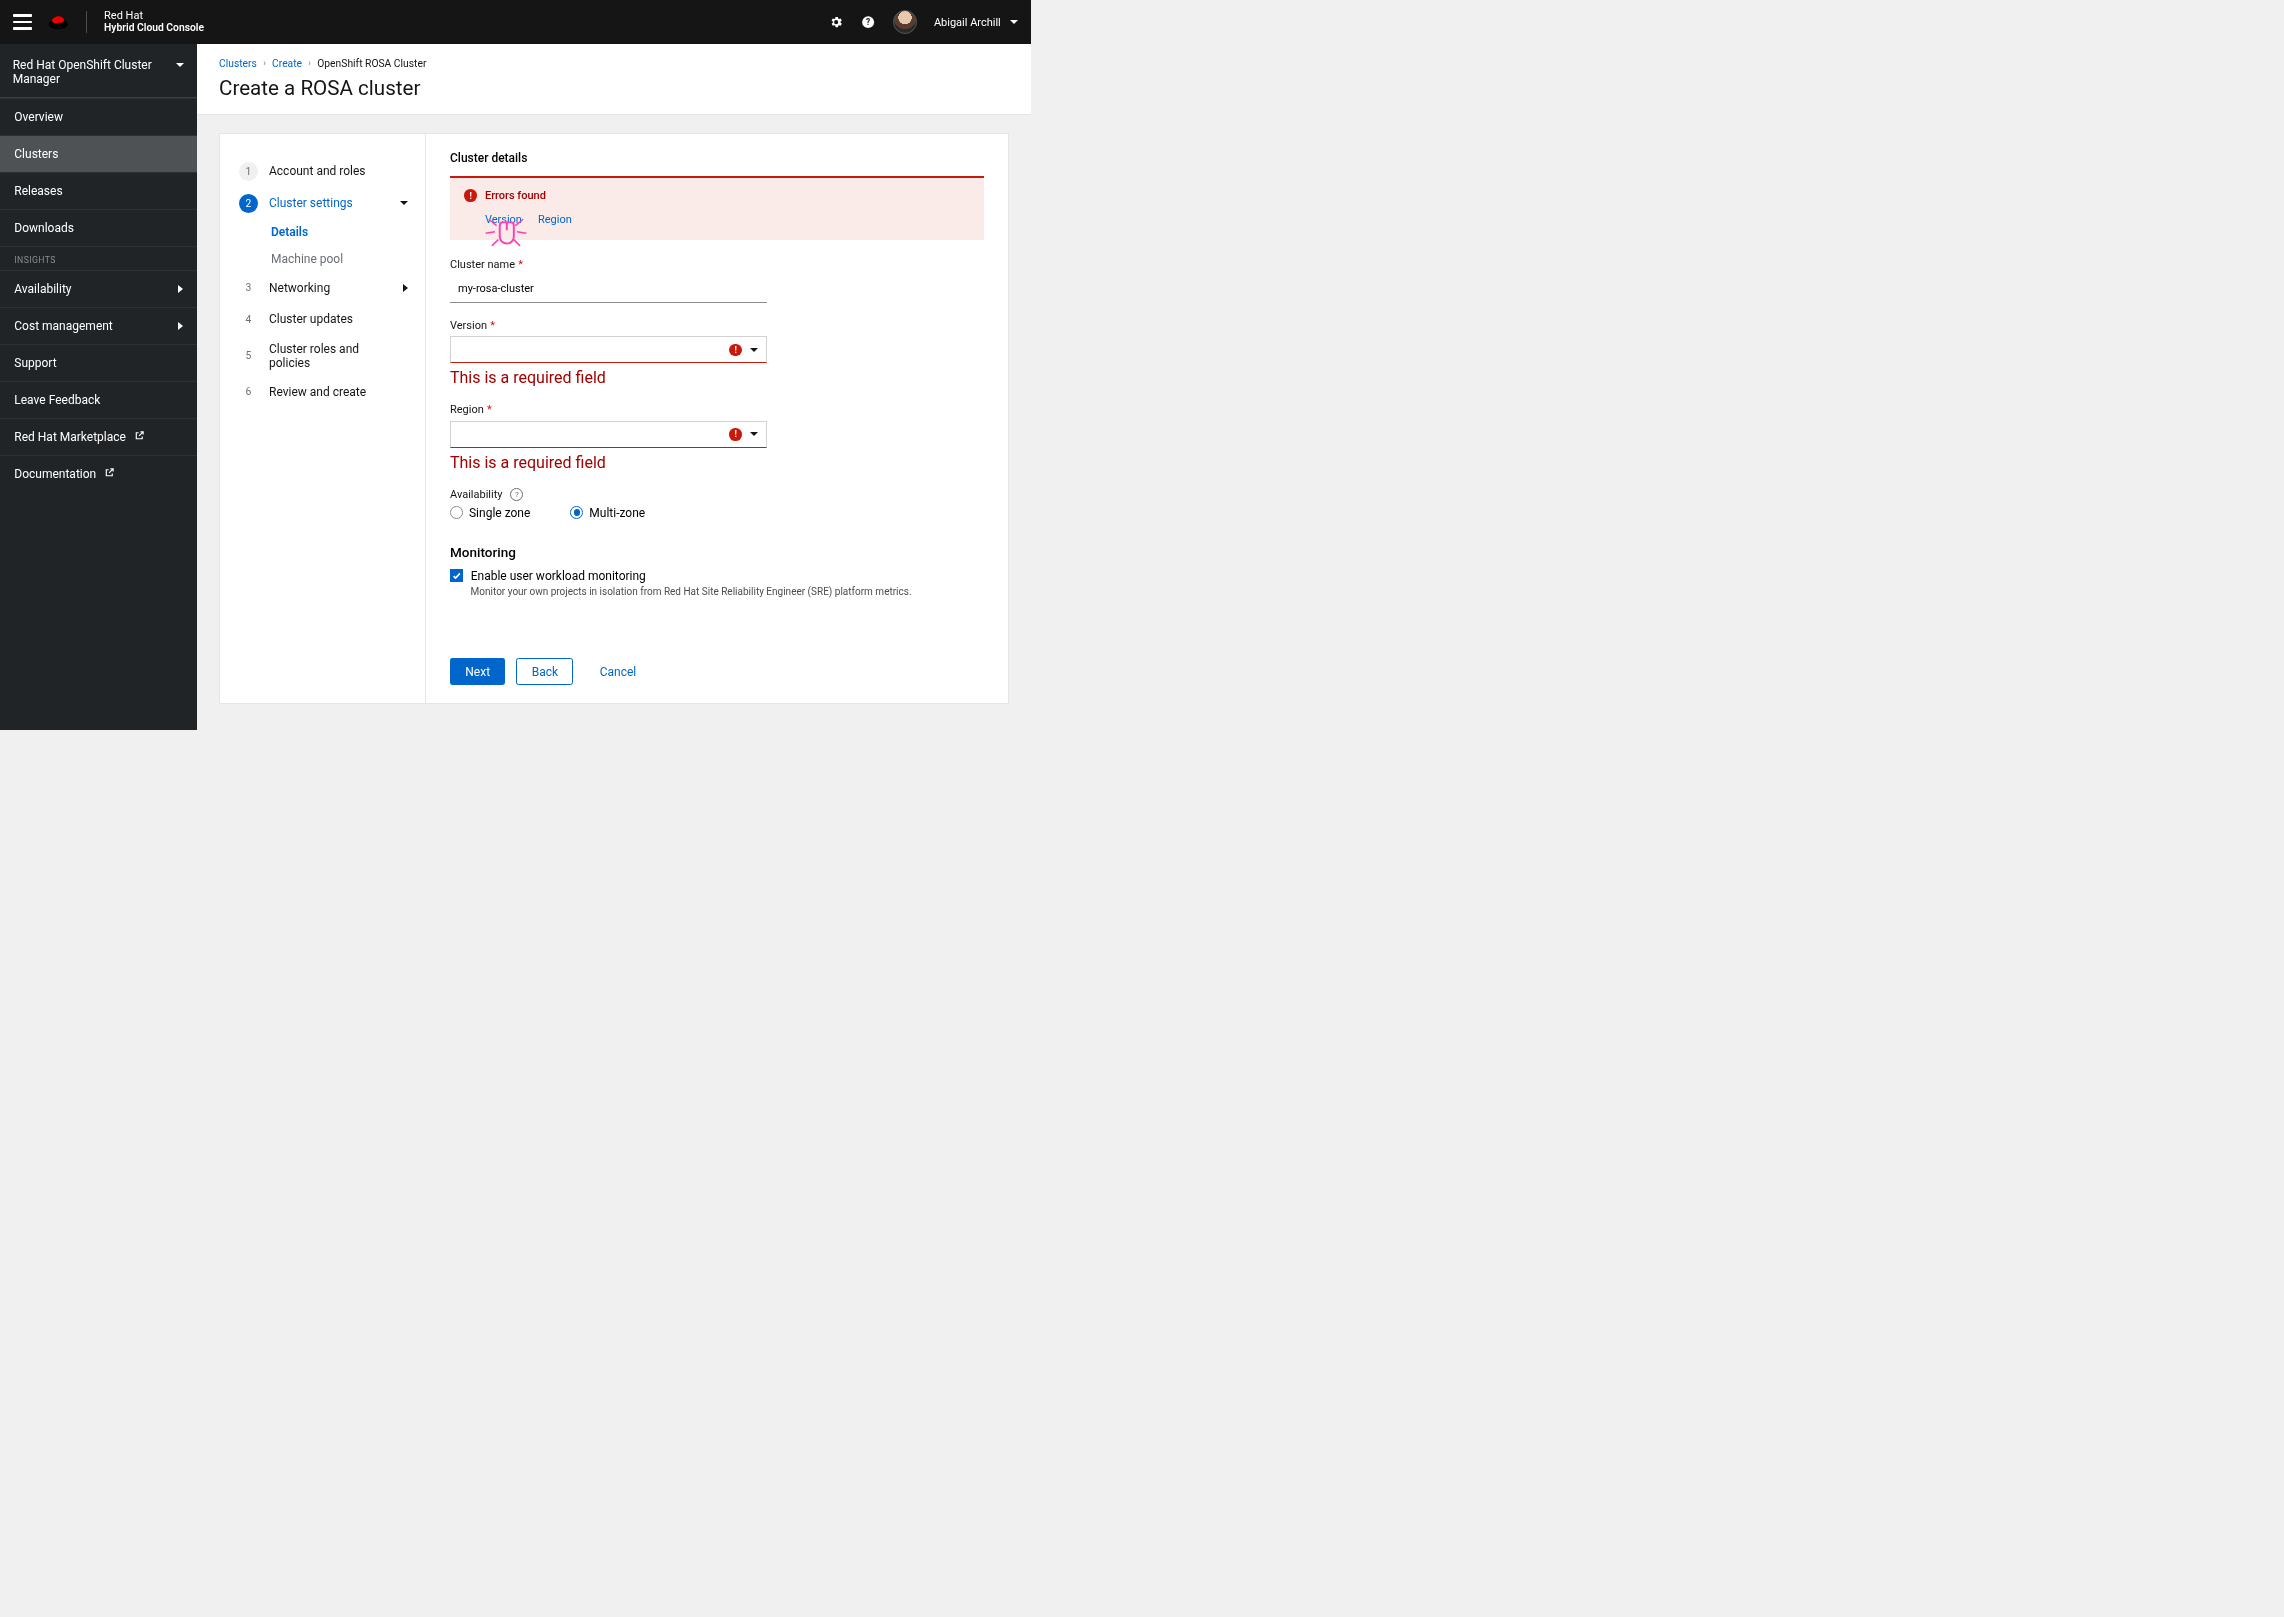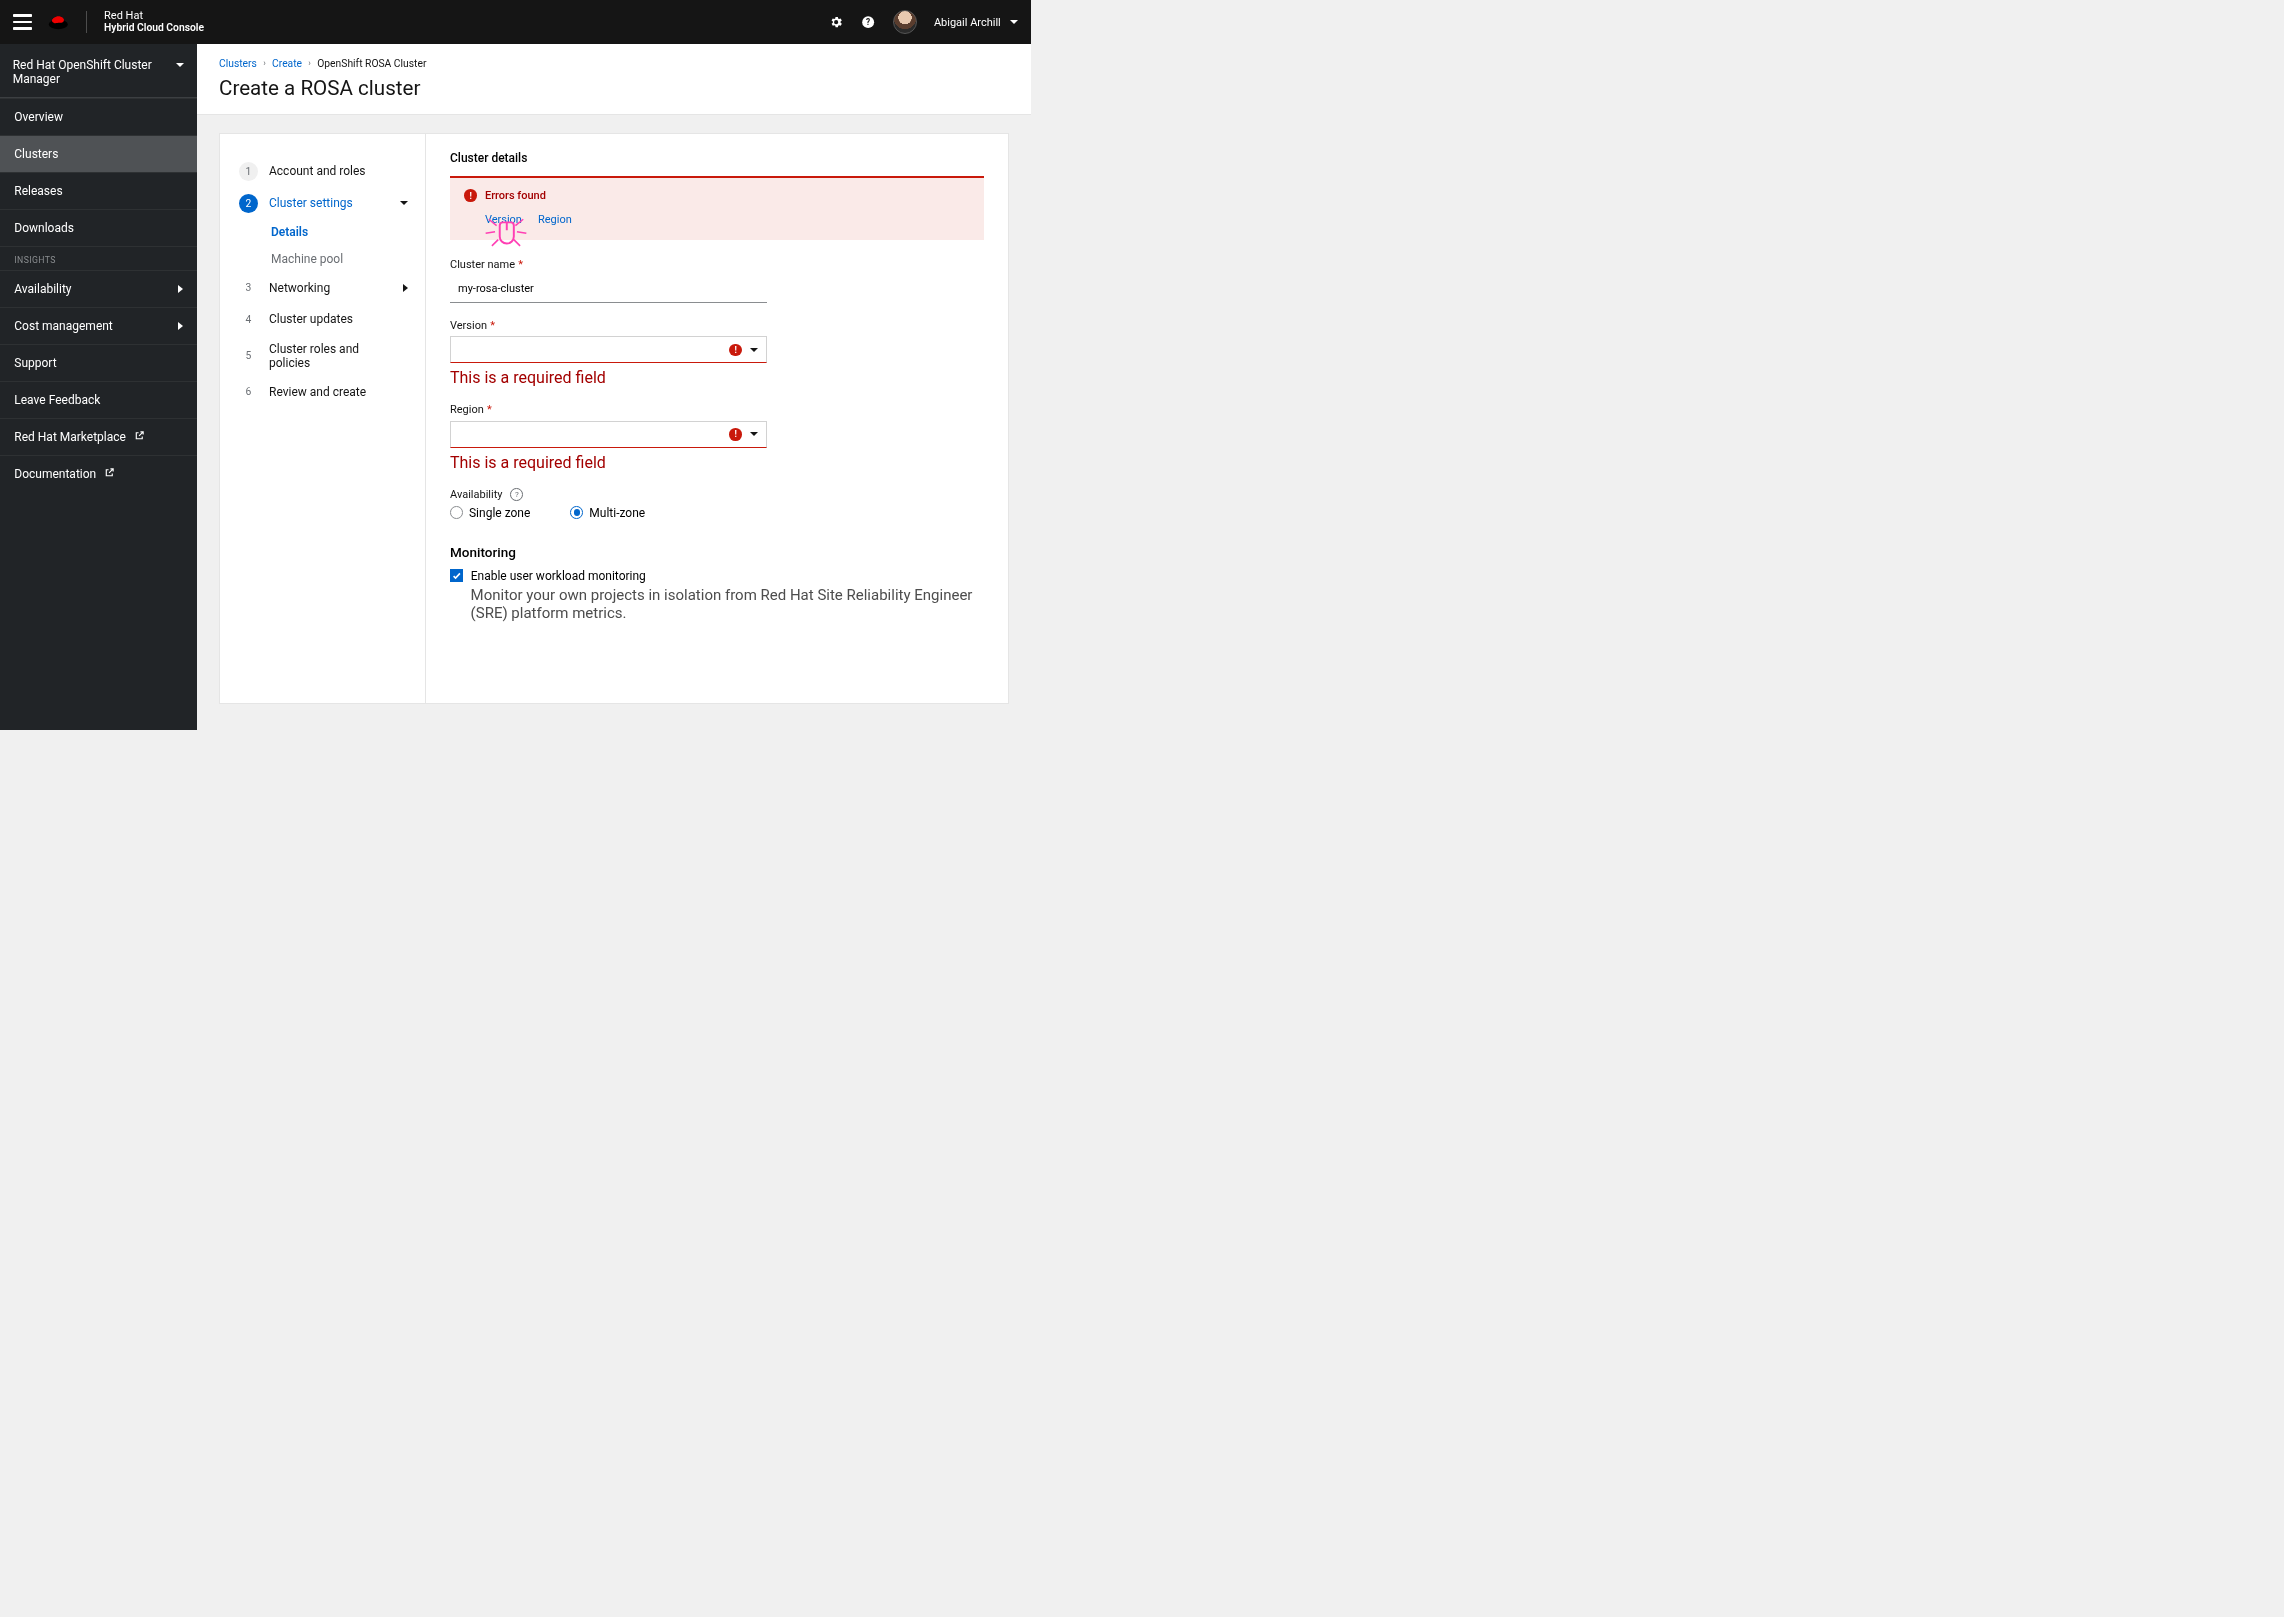--- a/index.html
+++ b/index.html
@@ -68,21 +68,21 @@
 .radio-row { display:flex; gap:40px; align-items:center;}
 .radio { display:flex; align-items:center; gap:6.3px; font-size:12px;}
 .radio .dot { width:12.7px;height:12.7px;border-radius:50%;border:0.8px solid #8a8d90; display:flex;align-items:center;justify-content:center;}
 .radio.selected .dot { border-color:#06c;}
 .radio.selected .dot::after { content:""; width:6.3px;height:6.3px;border-radius:50%;background:#06c;}
 .subhead { font-size:13.5px; font-weight:500; margin:8px 0 9.5px;}
 .checkbox-row { display:flex; align-items:flex-start; gap:8px;}
 .checkbox { width:12.7px;height:12.7px;background:#06c;display:flex;align-items:center;justify-content:center;flex-shrink:0;}
 .checkbox svg { display:block;}
 .check-label { font-size:12px;}
-.check-desc { font-size:15px; color:#4d4d4d; margin-left:20.6px; margin-top:3.2px;}
+.check-desc { font-size:10px; color:#4d4d4d; margin-left:20.6px; margin-top:3.2px;}
 .q-circle { width:12.7px;height:12.7px;border-radius:50%;border:0.8px solid #6a6e73;display:inline-flex;align-items:center;justify-content:center;font-size:8px;color:#6a6e73; margin-left:4.8px;}
 .footer-btns { margin-top:auto; padding-top:22px; display:flex; align-items:center; gap:11px;}
 .btn { height:27px; padding:0 14.3px; font-size:12px; border-radius:2.4px; display:inline-flex; align-items:center; cursor:pointer; border:0.8px solid transparent;}
 .btn-primary { background:#06c; color:#fff;}
 .btn-secondary { background:#fff; color:#06c; border-color:#06c;}
 .btn-link { background:none; color:#06c;}
 .chev-down-sm { width:0;height:0;border-left:4px solid transparent;border-right:4px solid transparent;border-top:4.8px solid #151515;}
 </style>
 </head>
 <body>
@@ -306,18 +306,23 @@
           <div class="checkbox-row">
             <span class="checkbox">
               <svg width="9.5" height="9.5" viewBox="0 0 24 24" fill="none" stroke="#fff" stroke-width="4">
                   <polyline points="4 13 9 18 20 6"></polyline>
                 </svg>
             </span>
             <span class="check-label">Enable user workload monitoring</span>
           </div>
           <div class="check-desc">Monitor your own projects in isolation from Red Hat Site Reliability Engineer (SRE) platform metrics.</div>
 
+          <div class="footer-btns">
+            <button class="btn btn-primary">Next</button>
+            <button class="btn btn-secondary">Back</button>
+            <button class="btn btn-link">Cancel</button>
+          </div>
         </div>
       </div>
     </div>
   </div>
 </div>
 
 
 </body></html>

